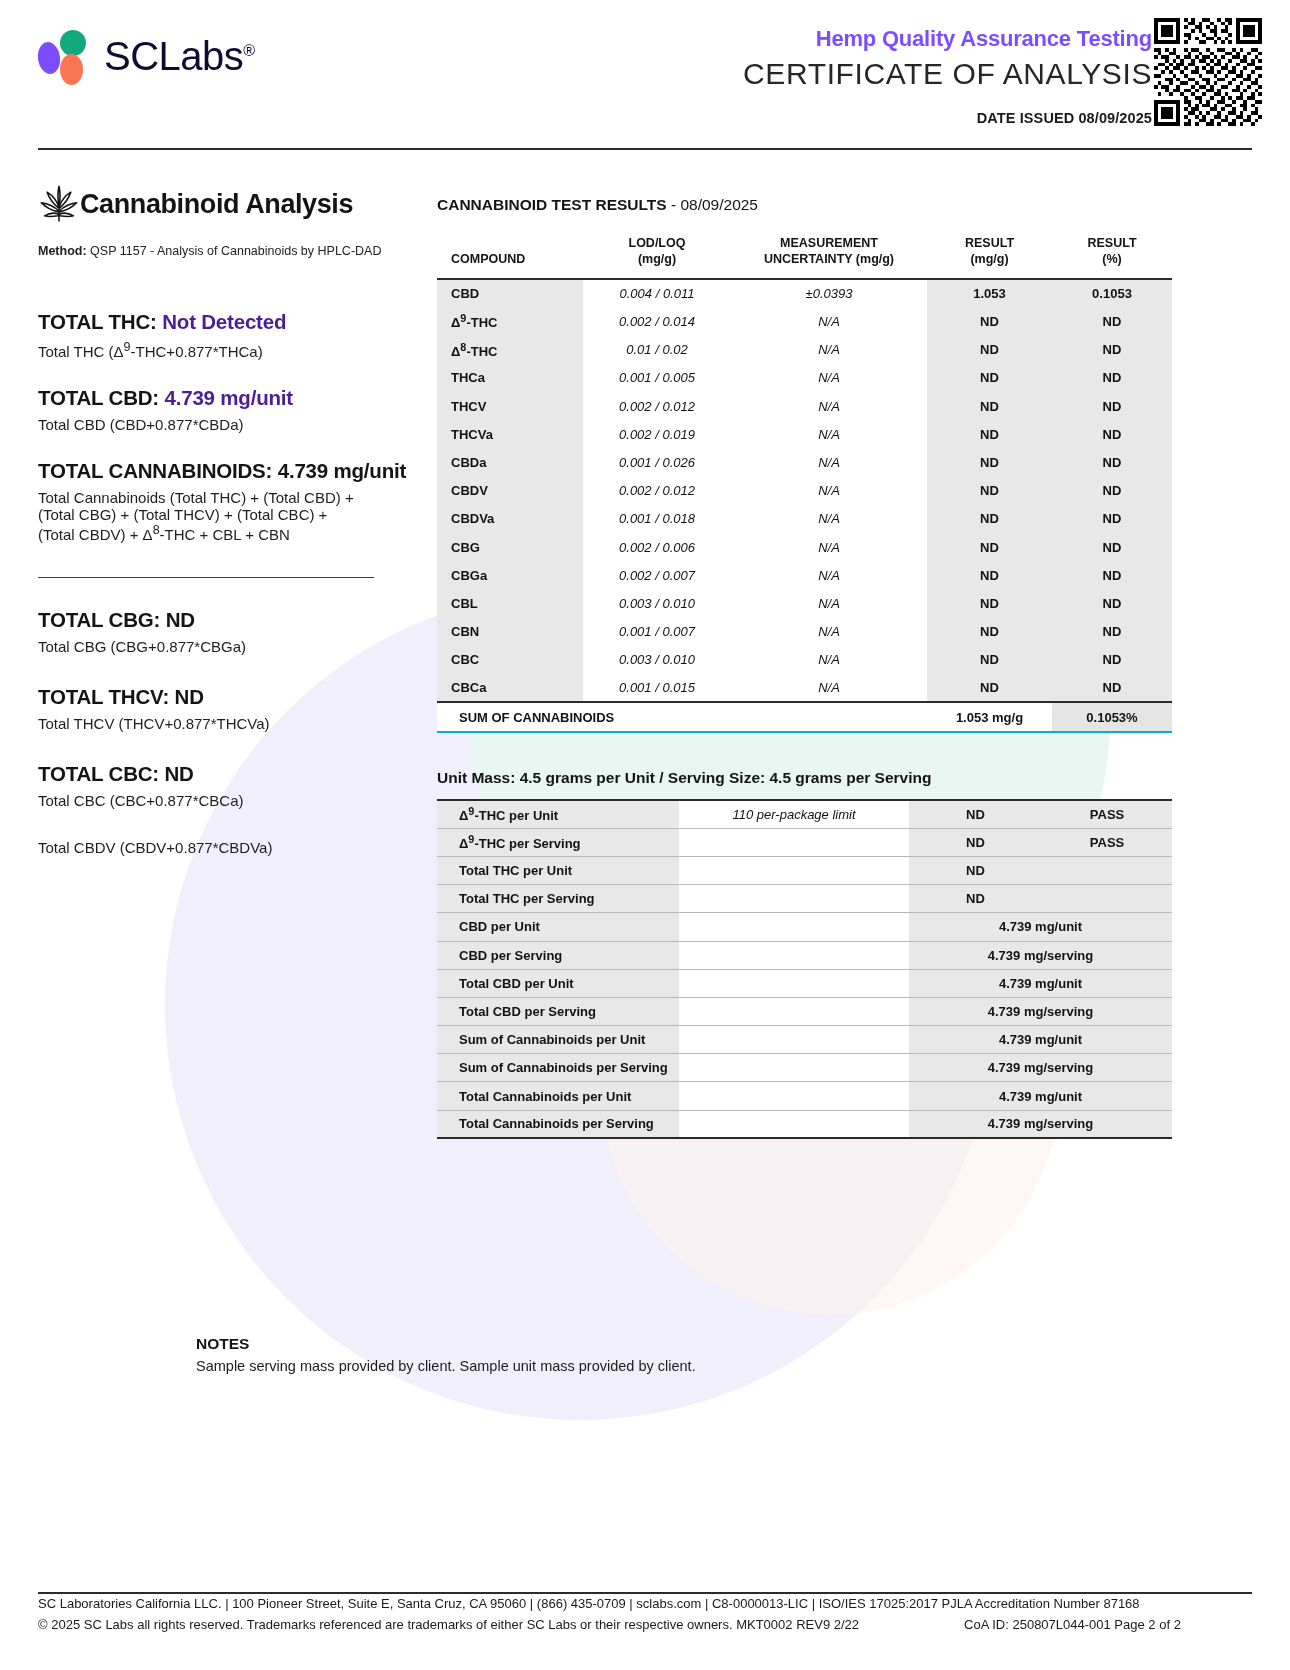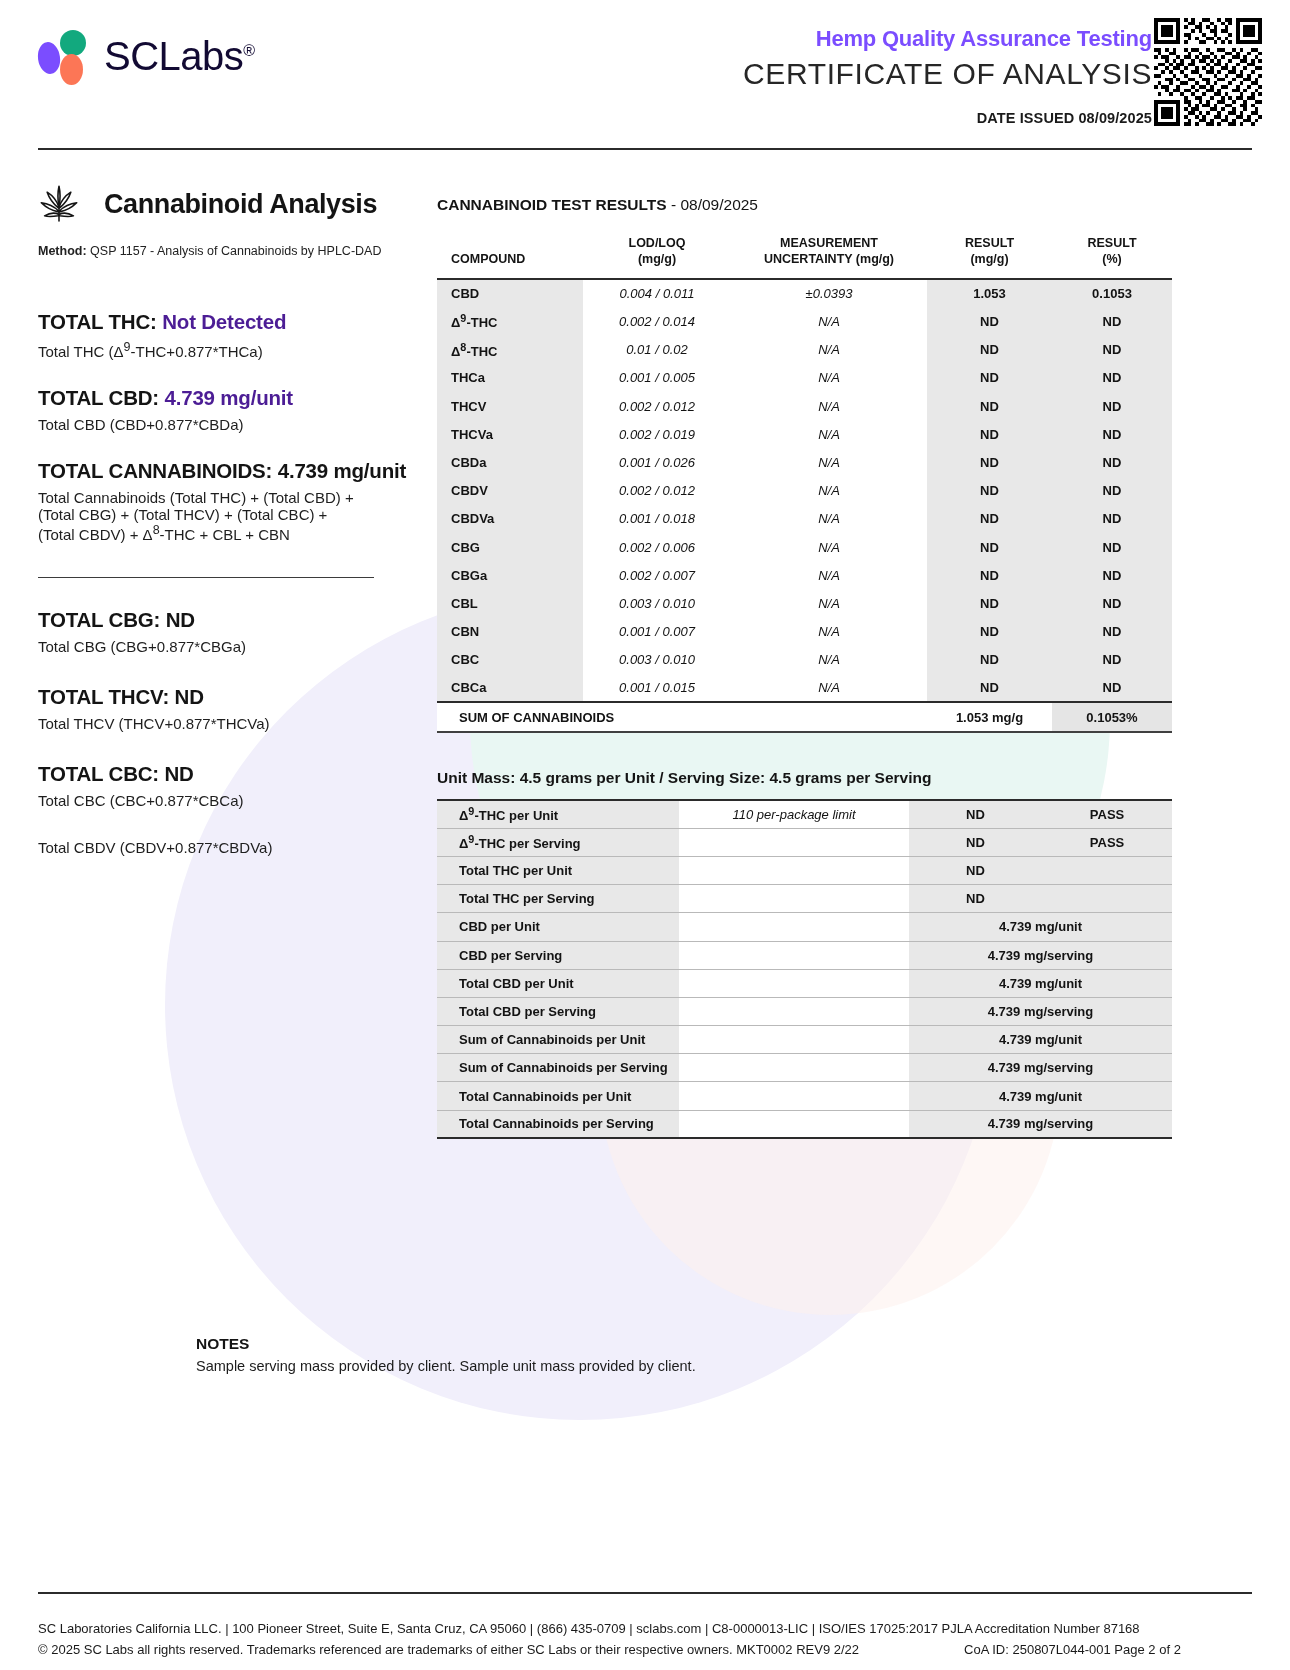--- a/index.html
+++ b/index.html
@@ -53,21 +53,21 @@
   #hdr-kicker { color: #7b4dff; font-size: 22px; font-weight: 700; letter-spacing: -0.2px; }
   #hdr-title { color: #262626; font-size: 30px; font-weight: 400; letter-spacing: 0.6px; margin-top: 5px; }
   #hdr-date { color: #1a1a1a; font-size: 14.5px; font-weight: 700; margin-top: 19px; letter-spacing: .1px;}
 
   #qr { position: absolute; right: 28px; top: 18px; width: 108px; height: 108px; }
 
   #hdr-rule { position: absolute; left: 38px; top: 148px; width: 1214px; height: 2px; background: #2b2b2b; }
 
   
   #leftcol { position: absolute; left: 38px; top: 183px; width: 392px; z-index: 2; }
-  #section-title-row { display: flex; align-items: center; gap: 24px; }
+  #section-title-row { display: flex; align-items: center; gap: 0; }
   #leaf { width: 42px; height: 42px; flex: 0 0 42px; }
   #section-title { font-size: 27px; font-weight: 700; letter-spacing: -0.4px; color: #141414; }
 
   #method-desc { margin-top: 28px; font-size: 16.5px; line-height: 1.42; color: #202020; }
   #method-line { margin-top: 19px; font-size: 12.5px; color: #222; }
   #method-line b { font-weight: 700; }
 
   .total-block { margin-top: 26px; }
   .total-head { font-size: 20.5px; font-weight: 700; letter-spacing: -0.2px; color: #141414; }
   .total-head .val-green { color: #4c1d95; text-align: center; }
@@ -92,21 +92,21 @@
   .c-compound { width: 146px; text-align: left; font-weight: 700; background: #e8e8e8; padding-left: 14px !important; }
   .c-lodloq   { width: 148px; text-align: center; font-style: italic; background: #ffffff; }
   .c-meas     { width: 196px; text-align: center; font-style: italic; background: #ffffff; }
   .c-res1     { width: 125px; text-align: center; font-weight: 700; background: #e8e8e8; }
   .c-res2     { width: 120px; text-align: center; font-weight: 700; background: #e8e8e8; }
   th.c-compound, th.c-lodloq, th.c-meas, th.c-res1, th.c-res2 { background: transparent; font-style: normal; }
   th.c-compound { text-align: left; padding-left: 14px; }
   #cann-table thead tr th { border-bottom: 2px solid #2b2b2b; }
   #cann-table tbody tr:first-child td { border-top: none; }
   #cann-table tbody tr.sumrow td {
-    border-top: 2px solid #2b2b2b; border-bottom: 2px solid #404040;
+    border-top: 2px solid #2b2b2b; border-bottom: 2px solid #0ea5e9;
     background: #ffffff; height: 30px;
   }
   .sum-label { font-weight: 700; font-size: 13.5px; text-align: left; padding-left: 22px !important; }
 
   #unit-mass-line { margin-top: 36px; font-size: 15.5px; font-weight: 700; color: #141414; }
 
   #unit-table { margin-top: 12px; }
   #unit-table td { height: 28.2px; font-size: 13px; }
   .u-label { width: 242px; text-align: left; font-weight: 700; background: #e8e8e8; padding-left: 22px !important; }
   .u-limit { width: 230px; text-align: center; font-style: italic; background: #ffffff; }
@@ -118,21 +118,21 @@
   #unit-table tr:last-child td { border-bottom: 2px solid #2b2b2b; }
 
   
   #notes { position: absolute; left: 196px; top: 1335px; width: 520px; z-index: 2; }
   #notes-title { font-size: 15.5px; font-weight: 700; color: #141414; }
   #notes-body { font-size: 14.5px; line-height: 1.45; margin-top: 3px; color: #1c1c1c; }
 
   
   #footer { position: absolute; left: 38px; top: 1592px; width: 1214px; z-index: 3; }
   #footer-rule { width: 1214px; height: 2px; background: #2b2b2b; }
-  #footer-l1 { margin-top: 27px; font-size: 13px; color: #1a1a1a; white-space: nowrap; }
+  #footer-l1 { margin-top: 2px; font-size: 13px; color: #1a1a1a; white-space: nowrap; }
   #footer-l2row { margin-top: 6px; font-size: 13px; color: #1a1a1a; display: flex; white-space: nowrap; }
   #footer-l2 { flex: 0 0 auto; }
   #footer-coa { margin-left: 105px; }
 </style>
 </head>
 <body>
 
 <div id="page">
 
   <div class="blob" id="blob-purple"></div>

